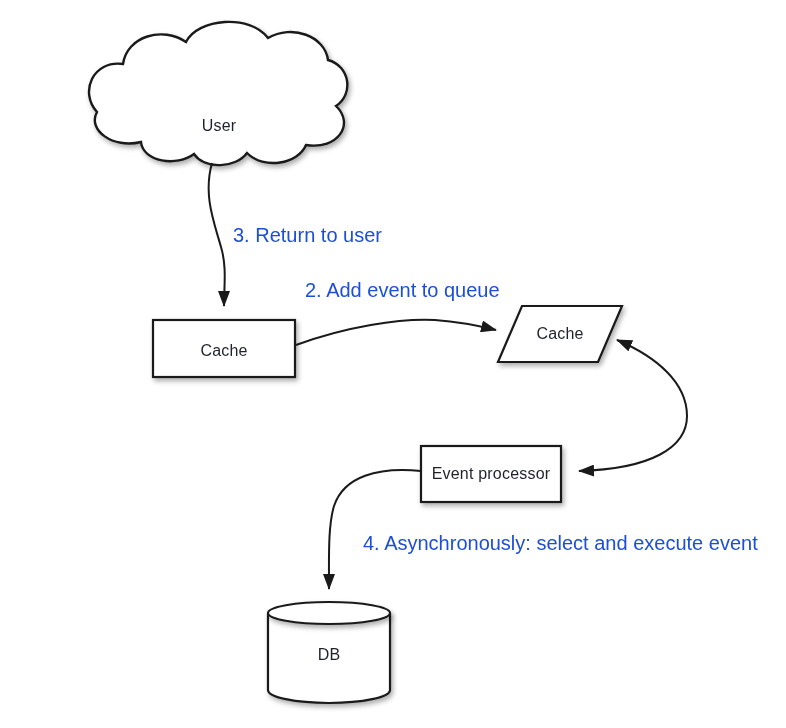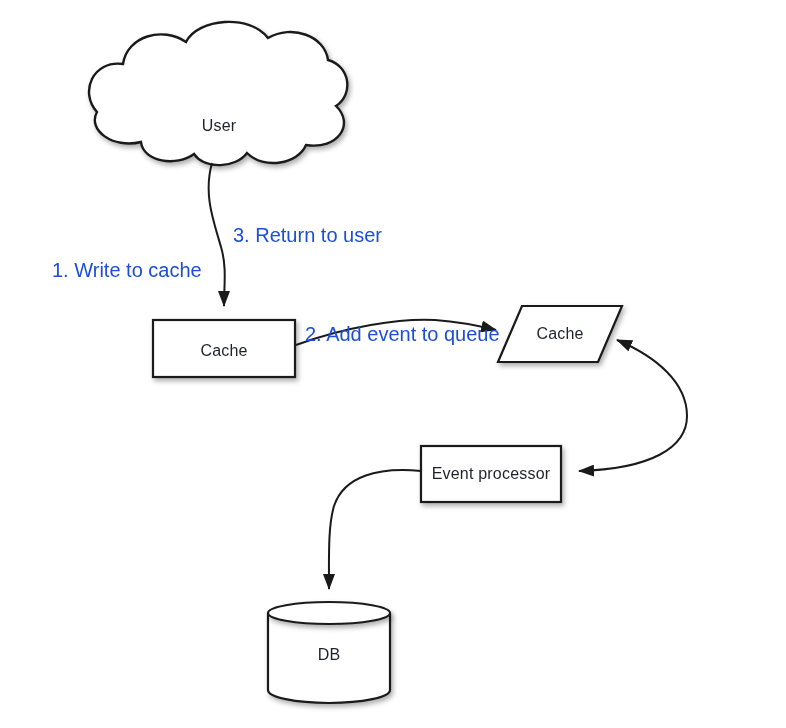--- a/index.html
+++ b/index.html
@@ -98,16 +98,16 @@
       <ellipse class="shape" cx="329" cy="613" rx="61" ry="11"></ellipse>
     </g>
   </svg>
 
   <div class="node-label" style="left:189px; top:92px; width:60px; height:28px;margin-top:20px;">User</div>
   <div class="node-label" style="left:153px; top:320px; width:142px; height:61px;">Cache</div>
   <div class="node-label" style="left:498px; top:306px; width:124px; height:56px;">Cache</div>
   <div class="node-label" style="left:421px; top:446px; width:140px; height:56px;">Event processor</div>
   <div class="node-label" style="left:268px; top:622px; width:122px; height:66px;">DB</div>
 
-  <div class="step-label" style="left:52px; top:258px;">1. Write to cache</div>
-  <div class="step-label" style="left:305px; top:278px;margin-top:44px;">2. Add event to queue</div>
+  <div class="step-label" style="left:305px; top:278px;">2. Add event to queue</div>
   <div class="step-label" style="left:233px; top:223px;">3. Return to user</div>
+  <div class="step-label" style="left:363px; top:531px;">4. Asynchronously: select and execute event</div>
 </div>
 
 </body></html>

